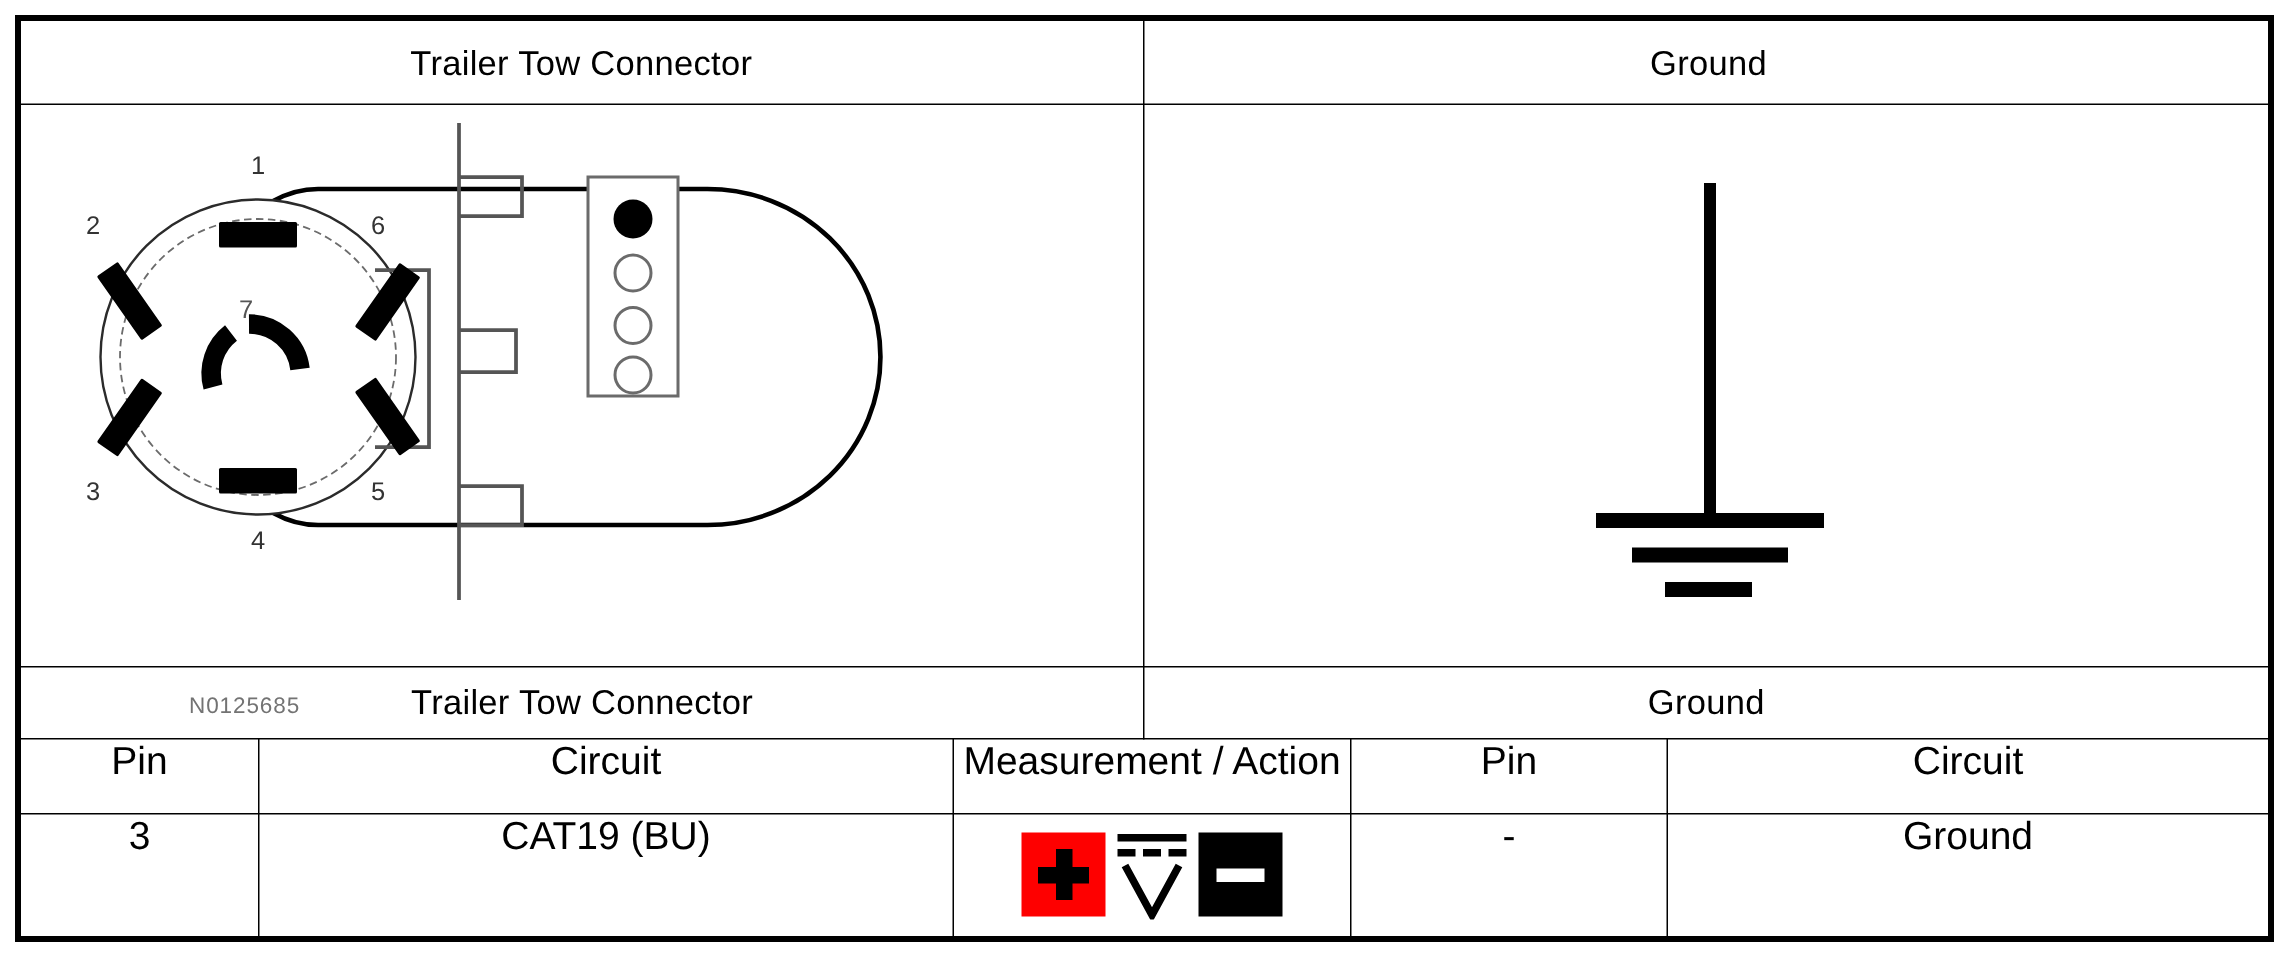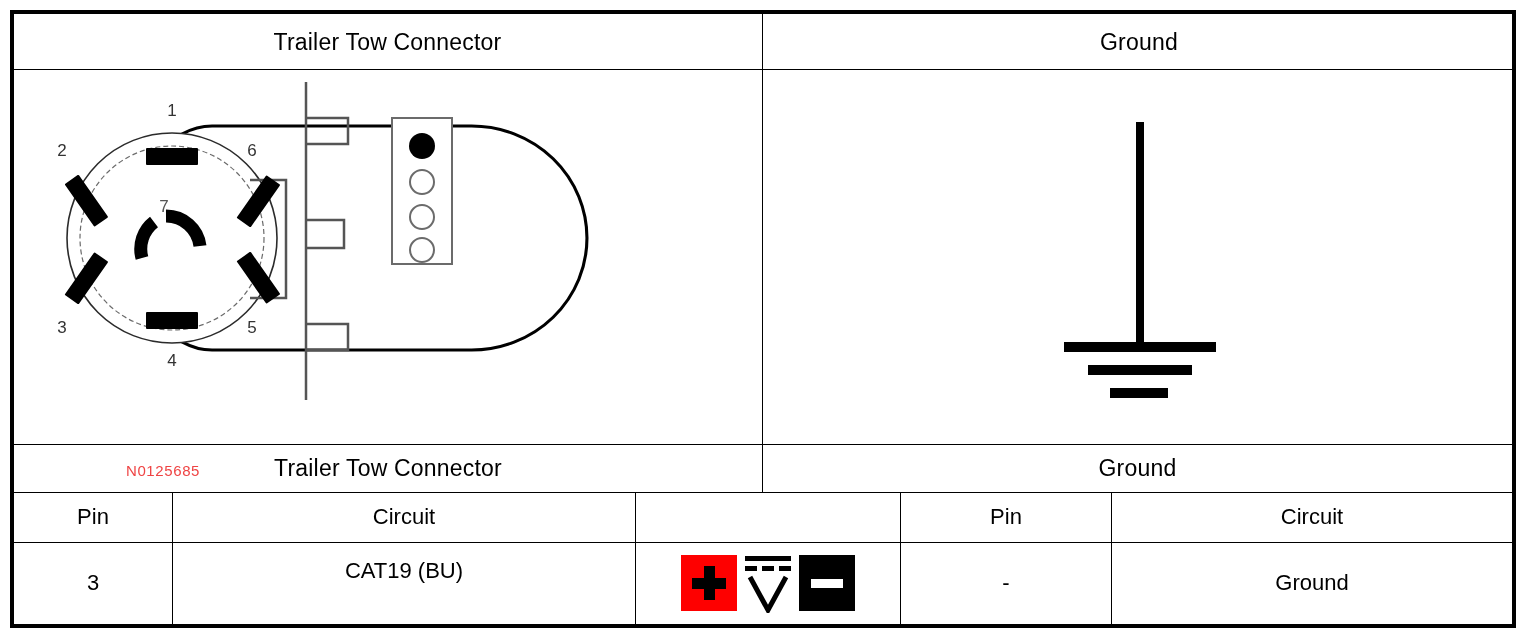--- a/index.html
+++ b/index.html
@@ -51,40 +51,39 @@
   }
   .title-text {
     font-size: 23px;
     letter-spacing: 0.2px;
     white-space: nowrap;
   }
   
   .cell {
     position: absolute;
     display: flex;
-    align-items: center;
     justify-content: center;
     color: #000000;
-    font-size: 22px;
+    font-size: 26px;
     white-space: nowrap;
   }
   
   .diagram {
     position: absolute;
     left: 0;
     top: 56px;
     width: 747px;
     height: 374px;
   }
   .part-label {
     position: absolute;
     left: 112px;
     top: 392px;
     font-size: 15px;
-    color: #ef4444;
+    color: #737373;
     letter-spacing: 0.6px;
   }
   .ground-wrap {
     position: absolute;
     left: 752px;
     top: 56px;
     width: 747px;
     height: 374px;
   }
   
@@ -212,20 +211,23 @@
       <span class="title-text">Ground</span>
     </div>
 
     <div class="hrule" style="top:478px;"></div>
 
     <div class="cell" style="left:0; top:478px; width:158px; height:50px;">
       <span>Pin</span>
     </div>
     <div class="cell" style="left:159px; top:478px; width:462px; height:50px;">
       <span>Circuit</span>
+    </div>
+    <div class="cell" style="left:622px; top:478px; width:264px; height:50px;">
+      <span>Measurement / Action</span>
     </div>
     <div class="cell" style="left:887px; top:478px; width:210px; height:50px;">
       <span>Pin</span>
     </div>
     <div class="cell" style="left:1098px; top:478px; width:400px; height:50px;">
       <span>Circuit</span>
     </div>
 
     <div class="hrule" style="top:528px;"></div>
 

